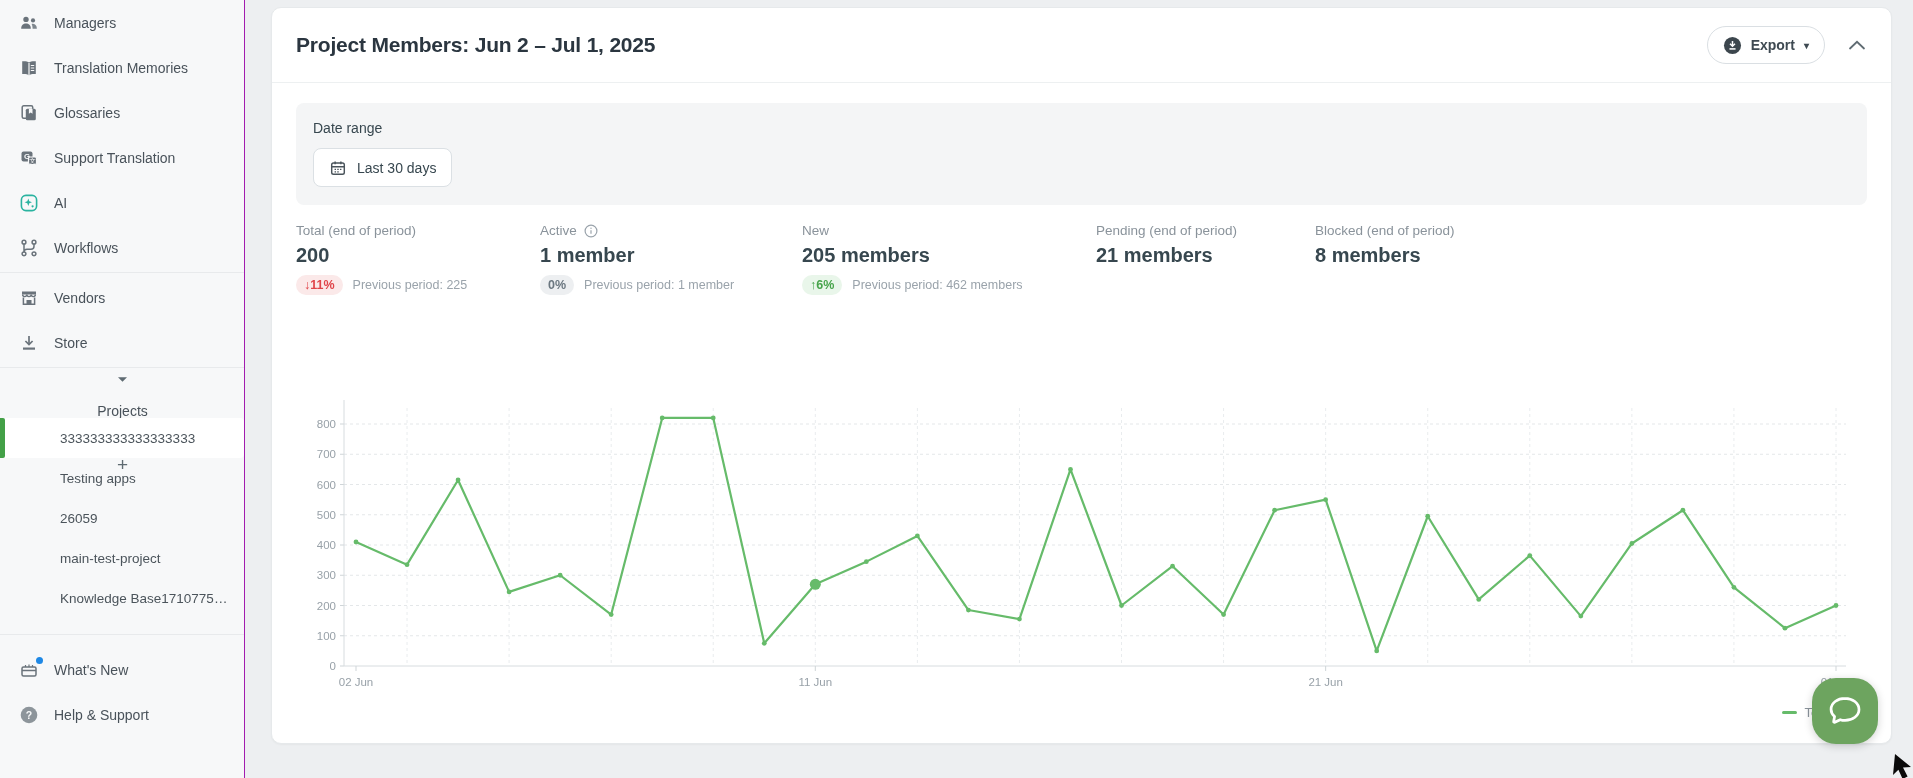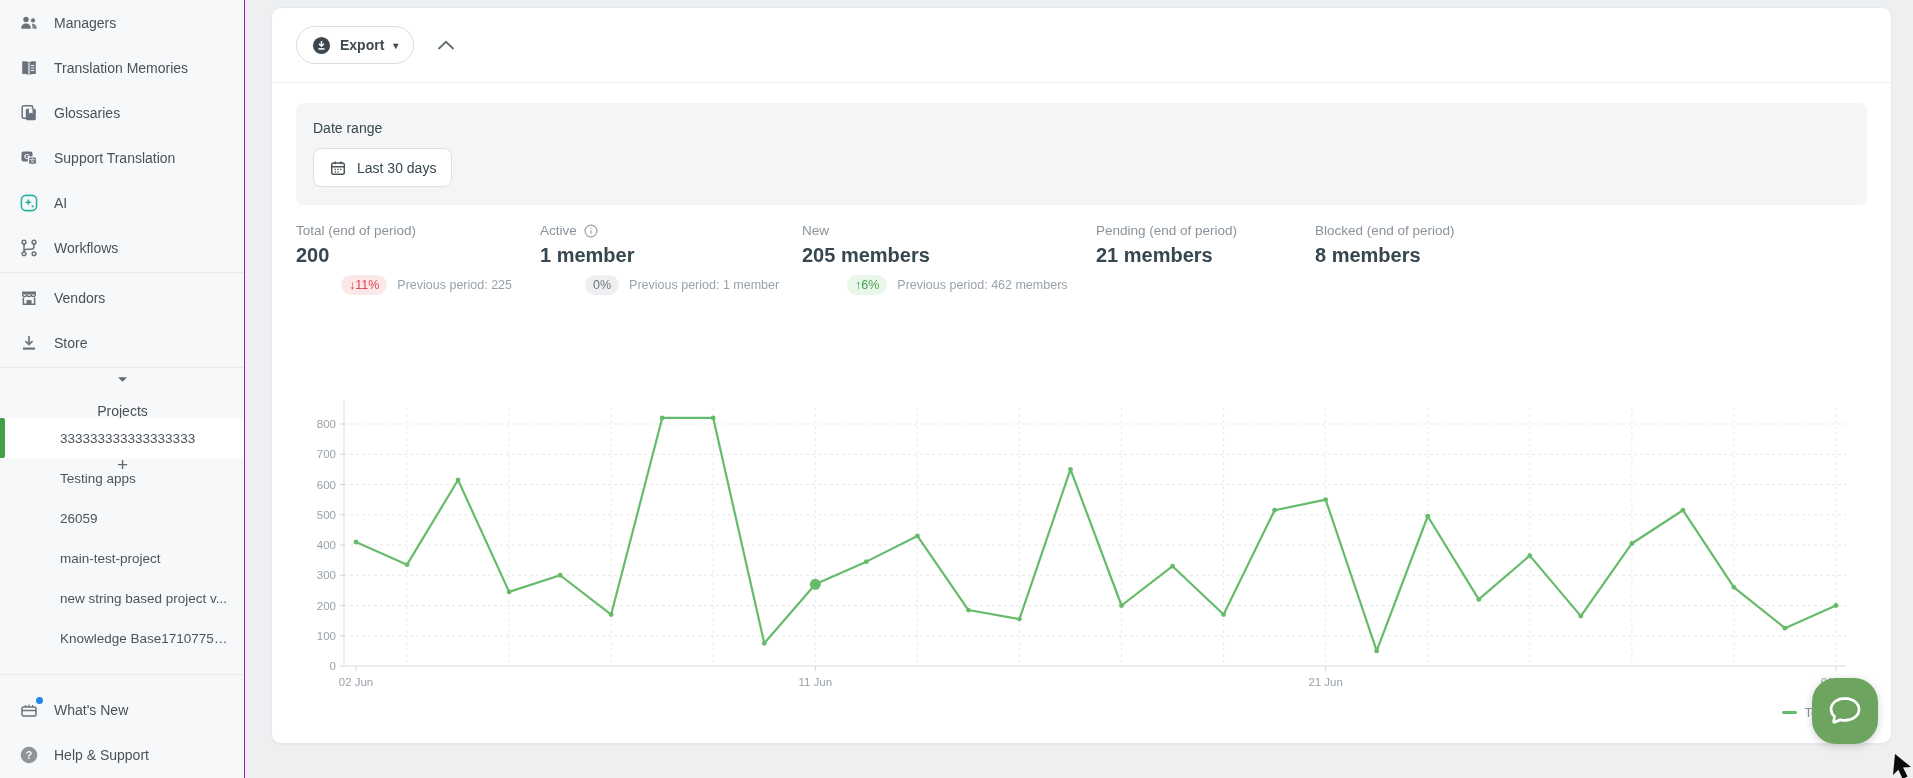--- a/index.html
+++ b/index.html
@@ -79,21 +79,21 @@
   }
 
   .stats-row { display:flex; margin:18px 24px 0; }
   .stat-col:nth-child(1){ width:244px; }
   .stat-col:nth-child(2){ width:262px; }
   .stat-col:nth-child(3){ width:294px; }
   .stat-col:nth-child(4){ width:219px; }
   .stat-label { font-size:13.5px; color:#8a939b; display:flex; align-items:center; gap:7px; }
   .stat-value { font-size:20px; font-weight:600; color:#37474f; margin-top:6px; }
   .stat-sub { display:flex; align-items:center; gap:10px; margin-top:8px; }
-  .pill { height:20px; display:inline-flex; align-items:center; padding:0 8px; border-radius:10px; font-size:12.5px; font-weight:400;margin-left:45px; }
+  .pill { height:20px; display:inline-flex; align-items:center; padding:0 8px; border-radius:10px; font-size:12.5px; font-weight:700; }
   .pill.down { background:#fbe9e9; color:#e0454a; }
   .pill.neutral { background:#edeff1; color:#6b7780; }
   .pill.up { background:#e9f6ea; color:#47a44b; }
   .prev-text { font-size:12.5px; color:#9aa3ab; }
 
   .chart-wrap { position:absolute; left:26px; top:388px; width:1560px; height:302px; }
   svg text { font-family:"Liberation Sans", sans-serif; }
   .legend { position:absolute; left:0; top:697px; width:1560px; display:flex; justify-content:flex-end; align-items:center; gap:8px; }
   .legend-dash { width:15px; height:3px; border-radius:2px; background:#66bb6a; display:inline-block; }
   .legend-label { font-size:13px; color:#8a939b; }
@@ -225,23 +225,20 @@
     <div class="project-item">
       <span>Testing apps</span>
     </div>
     <div class="project-item">
       <span>26059</span>
     </div>
     <div class="project-item">
       <span>main-test-project</span>
     </div>
     <div class="project-item">
-      <span>new string based project v...</span>
-    </div>
-    <div class="project-item">
       <span>Knowledge Base17107757...</span>
     </div>
   </div>
 
   <div class="divider" style="margin-top:16px;"></div>
 
   <div class="nav-group footer-group">
     <div class="nav-item">
       <span class="ico whats-new-wrap">
         <svg width="20" height="20" viewBox="0 0 20 20" fill="none" stroke="#6a737b" stroke-width="1.5">
@@ -261,20 +258,21 @@
           </svg>
       </span>
       <span>Help &amp; Support</span>
     </div>
   </div>
 </nav>
 
 <main class="card">
 
   <div class="card-header">
+    <h1 class="page-title">Project Members: Jun 2 – Jul 1, 2025</h1>
     <button class="export-btn">
       <span style="display:flex;">
         <svg width="19" height="19" viewBox="0 0 20 20">
             <circle cx="10" cy="10" r="9" fill="#3c464d"></circle>
             <g stroke="#fff" stroke-width="1.6" fill="none">
               <path d="M10 5.3v4.9"></path>
               <path d="M7.4 8.2L10 10.8l2.6-2.6"></path>
               <path d="M6.8 13.6h6.4"></path>
             </g>
           </svg>

